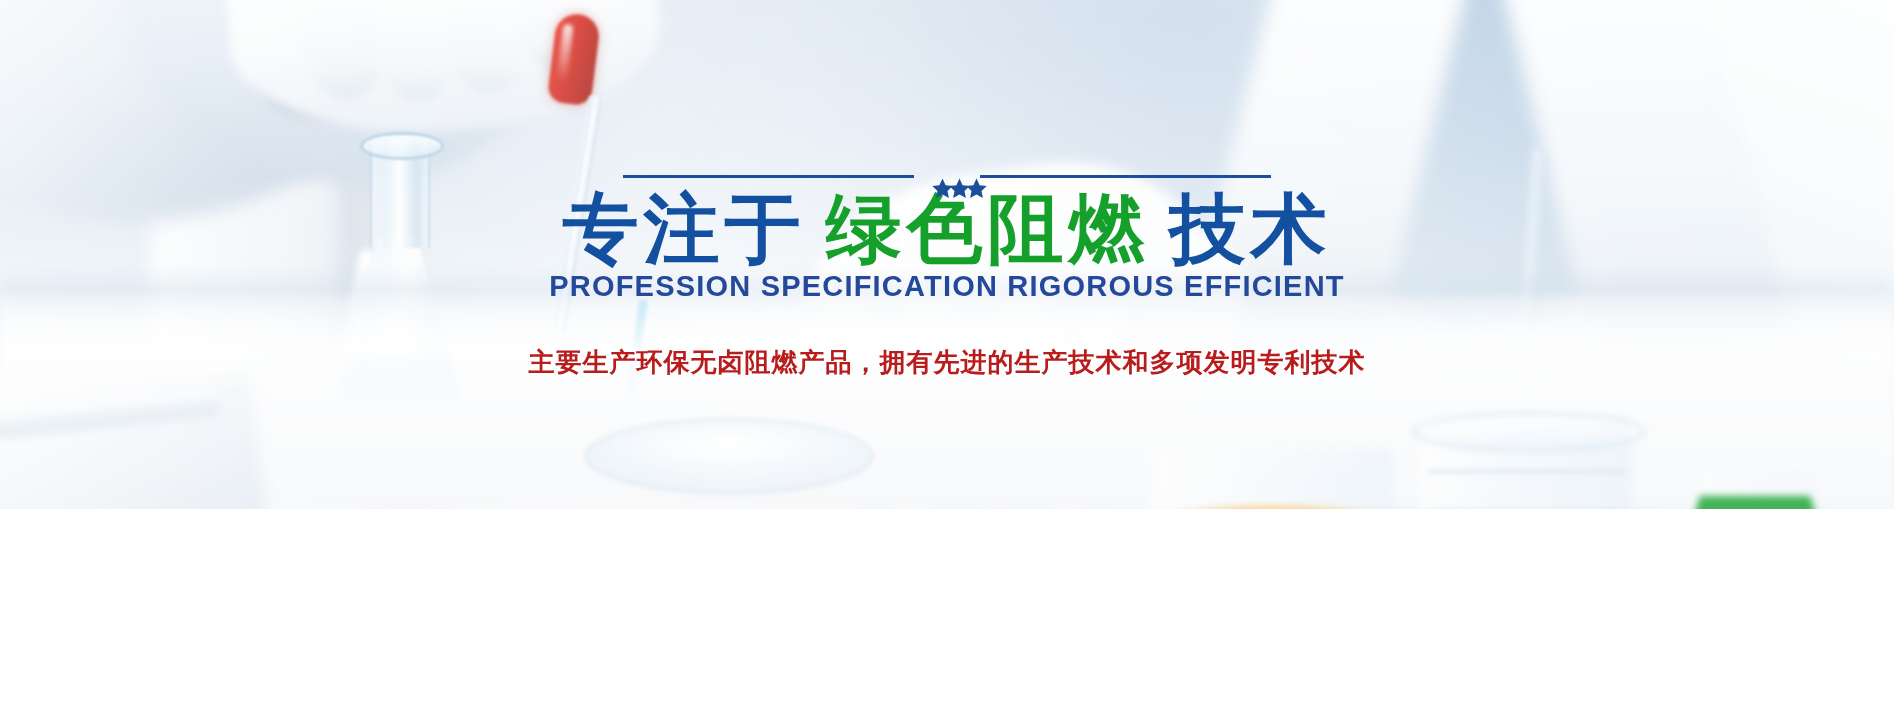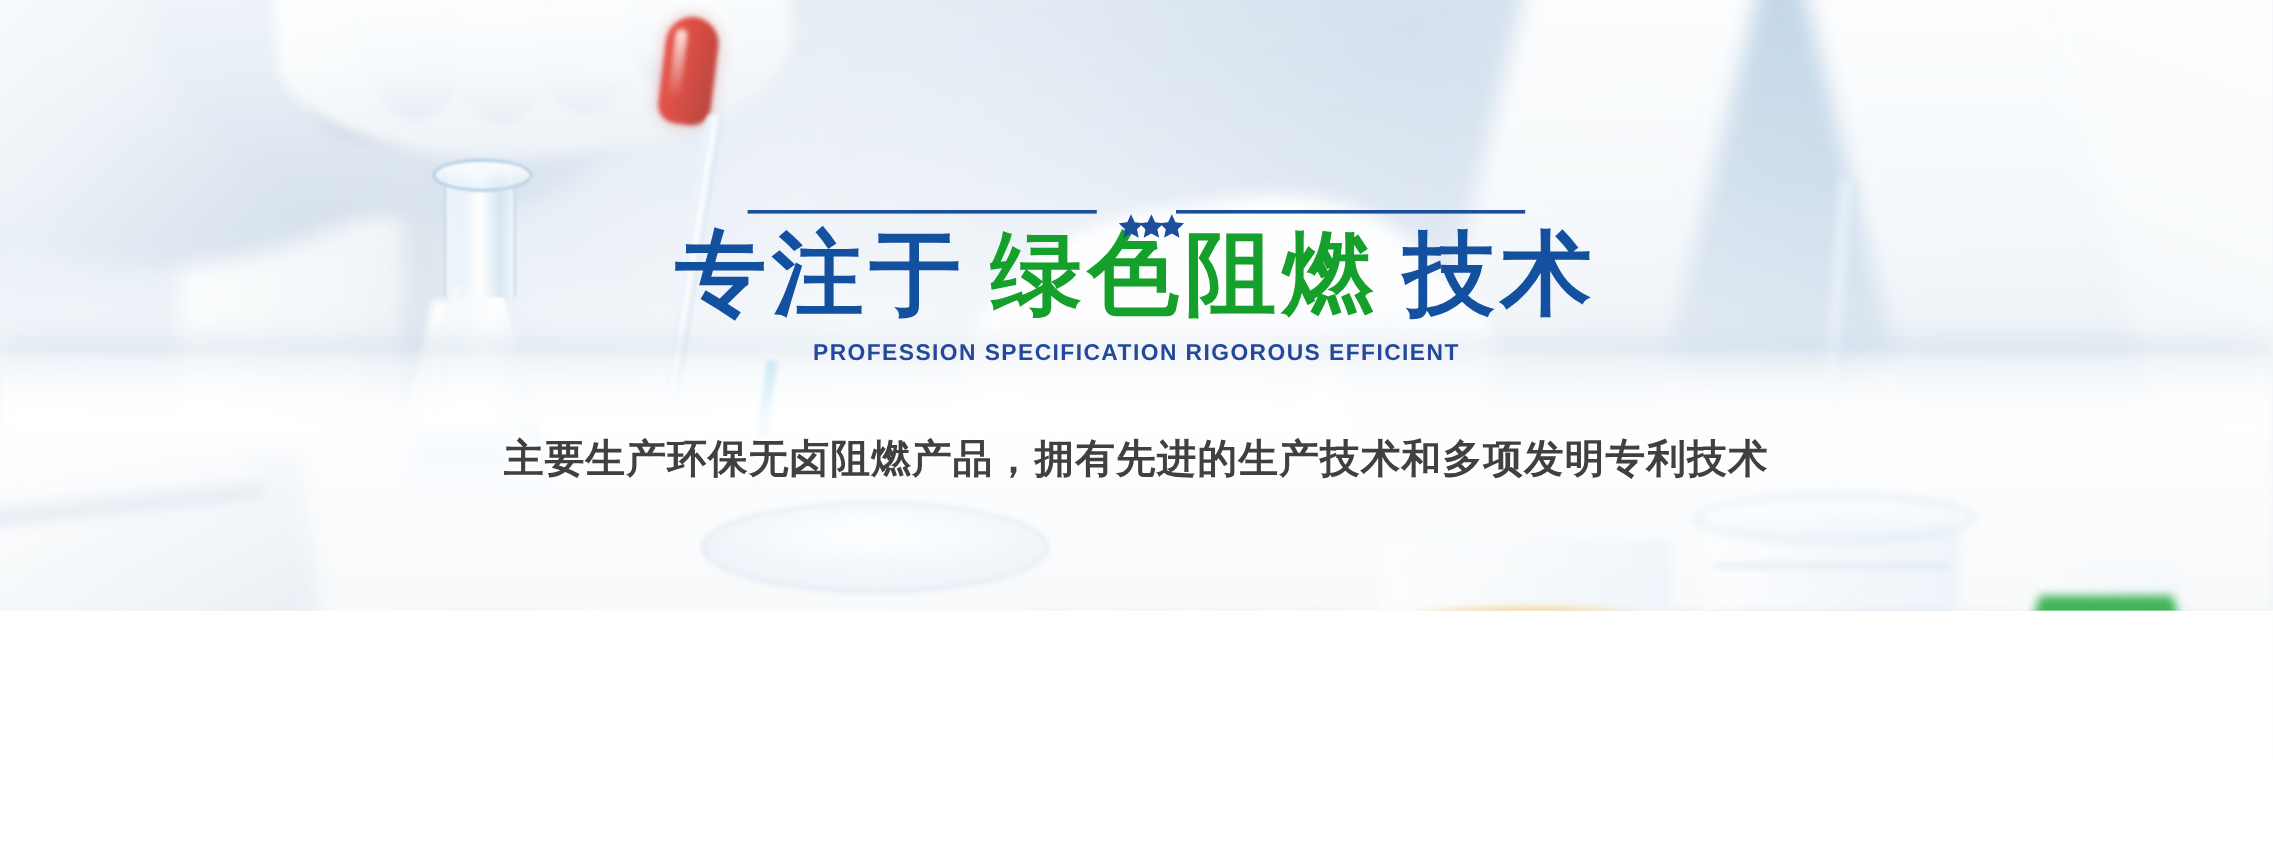--- a/index.html
+++ b/index.html
@@ -392,34 +392,33 @@
     font-weight: 700;
     letter-spacing: 5px;
     line-height: 1.08;
     white-space: nowrap;
   }
   .h-blue { color: #1351a0; }
   .h-green { color: #15a02b; }
   .h-gap { display: inline-block; width: 20px; }
 
   .subtitle {
-    margin-top: 14px;
-    font-size: 19px;
+    font-size: 29px;
     font-weight: 700;
     letter-spacing: 1.2px;
     color: #24489a;
     white-space: nowrap;
   }
 
   .tagline {
-    margin-top: 54px;
-    font-size: 33px;
+    margin-top: 42px;
+    font-size: 26px;
     font-weight: 700;
     letter-spacing: 1px;
-    color: #404040;
+    color: #b91c1c;
     white-space: nowrap;
     text-shadow:
       0 0 6px #ffffff, 0 0 6px #ffffff, 0 0 10px #ffffff,
       2px 2px 4px rgba(255,255,255,.95), -2px -2px 4px rgba(255,255,255,.95),
       2px -2px 4px rgba(255,255,255,.9), -2px 2px 4px rgba(255,255,255,.9);
   }
 </style>
 </head>
 <body>
 

